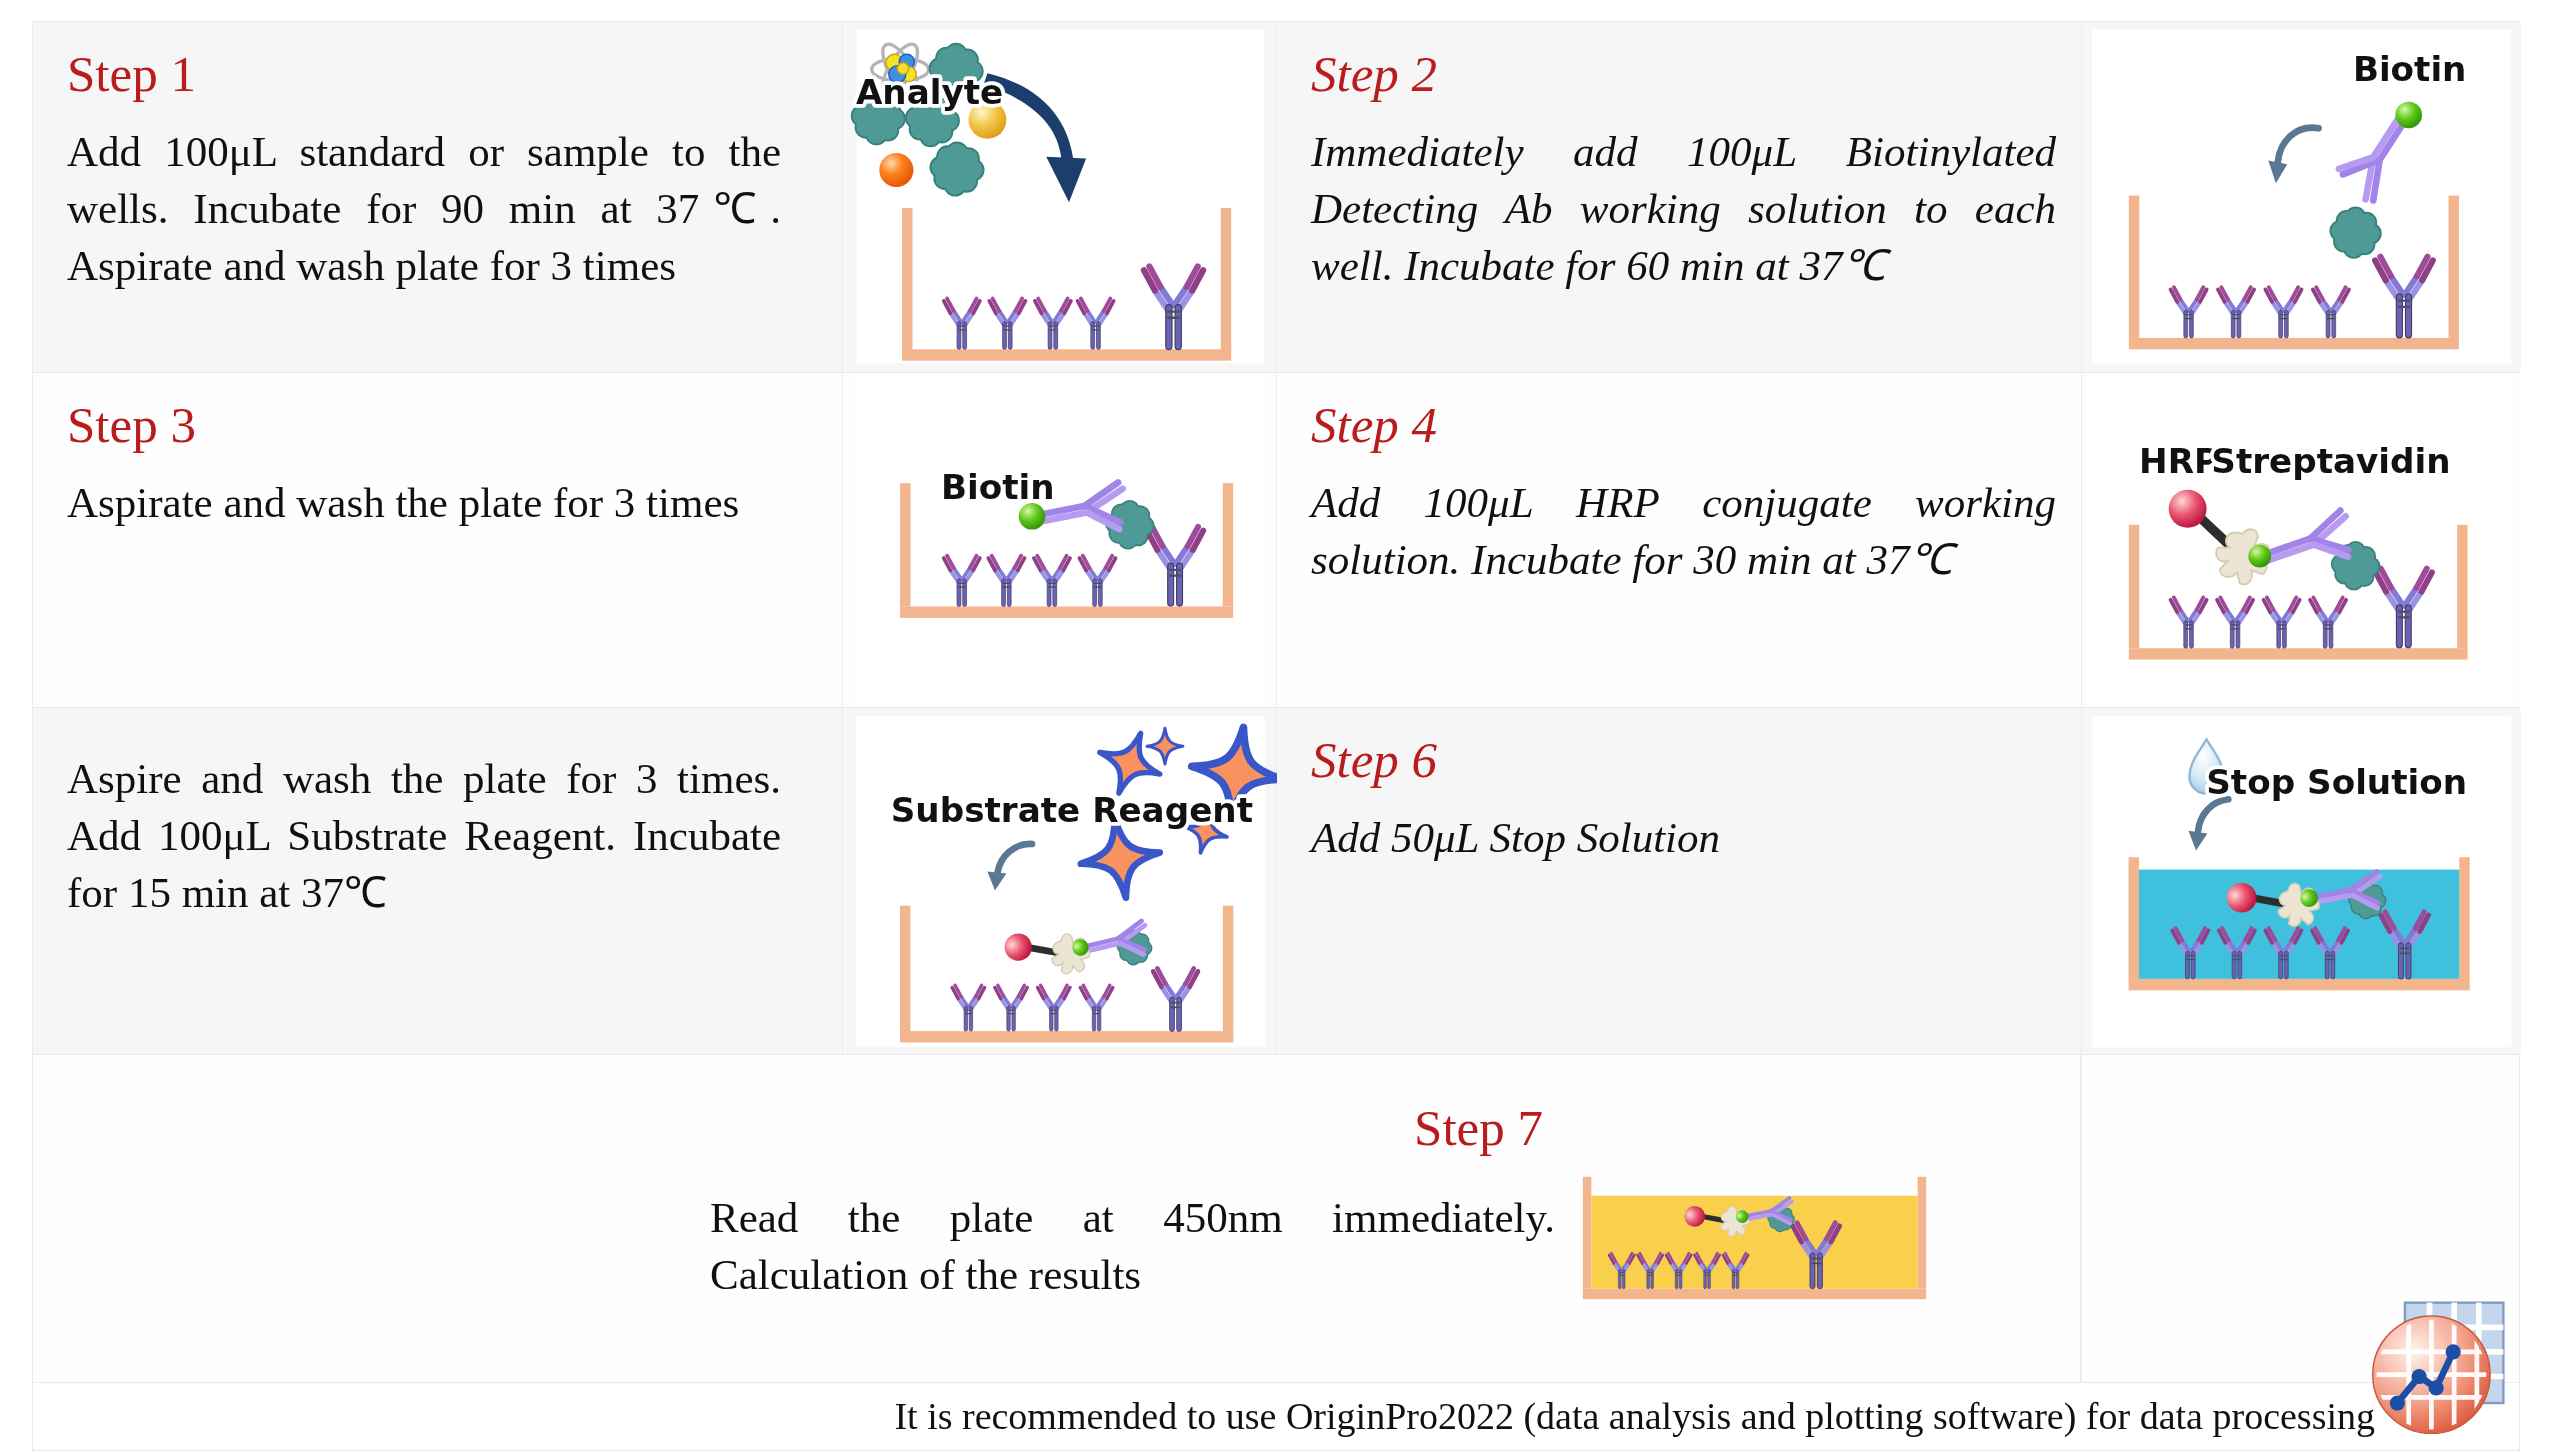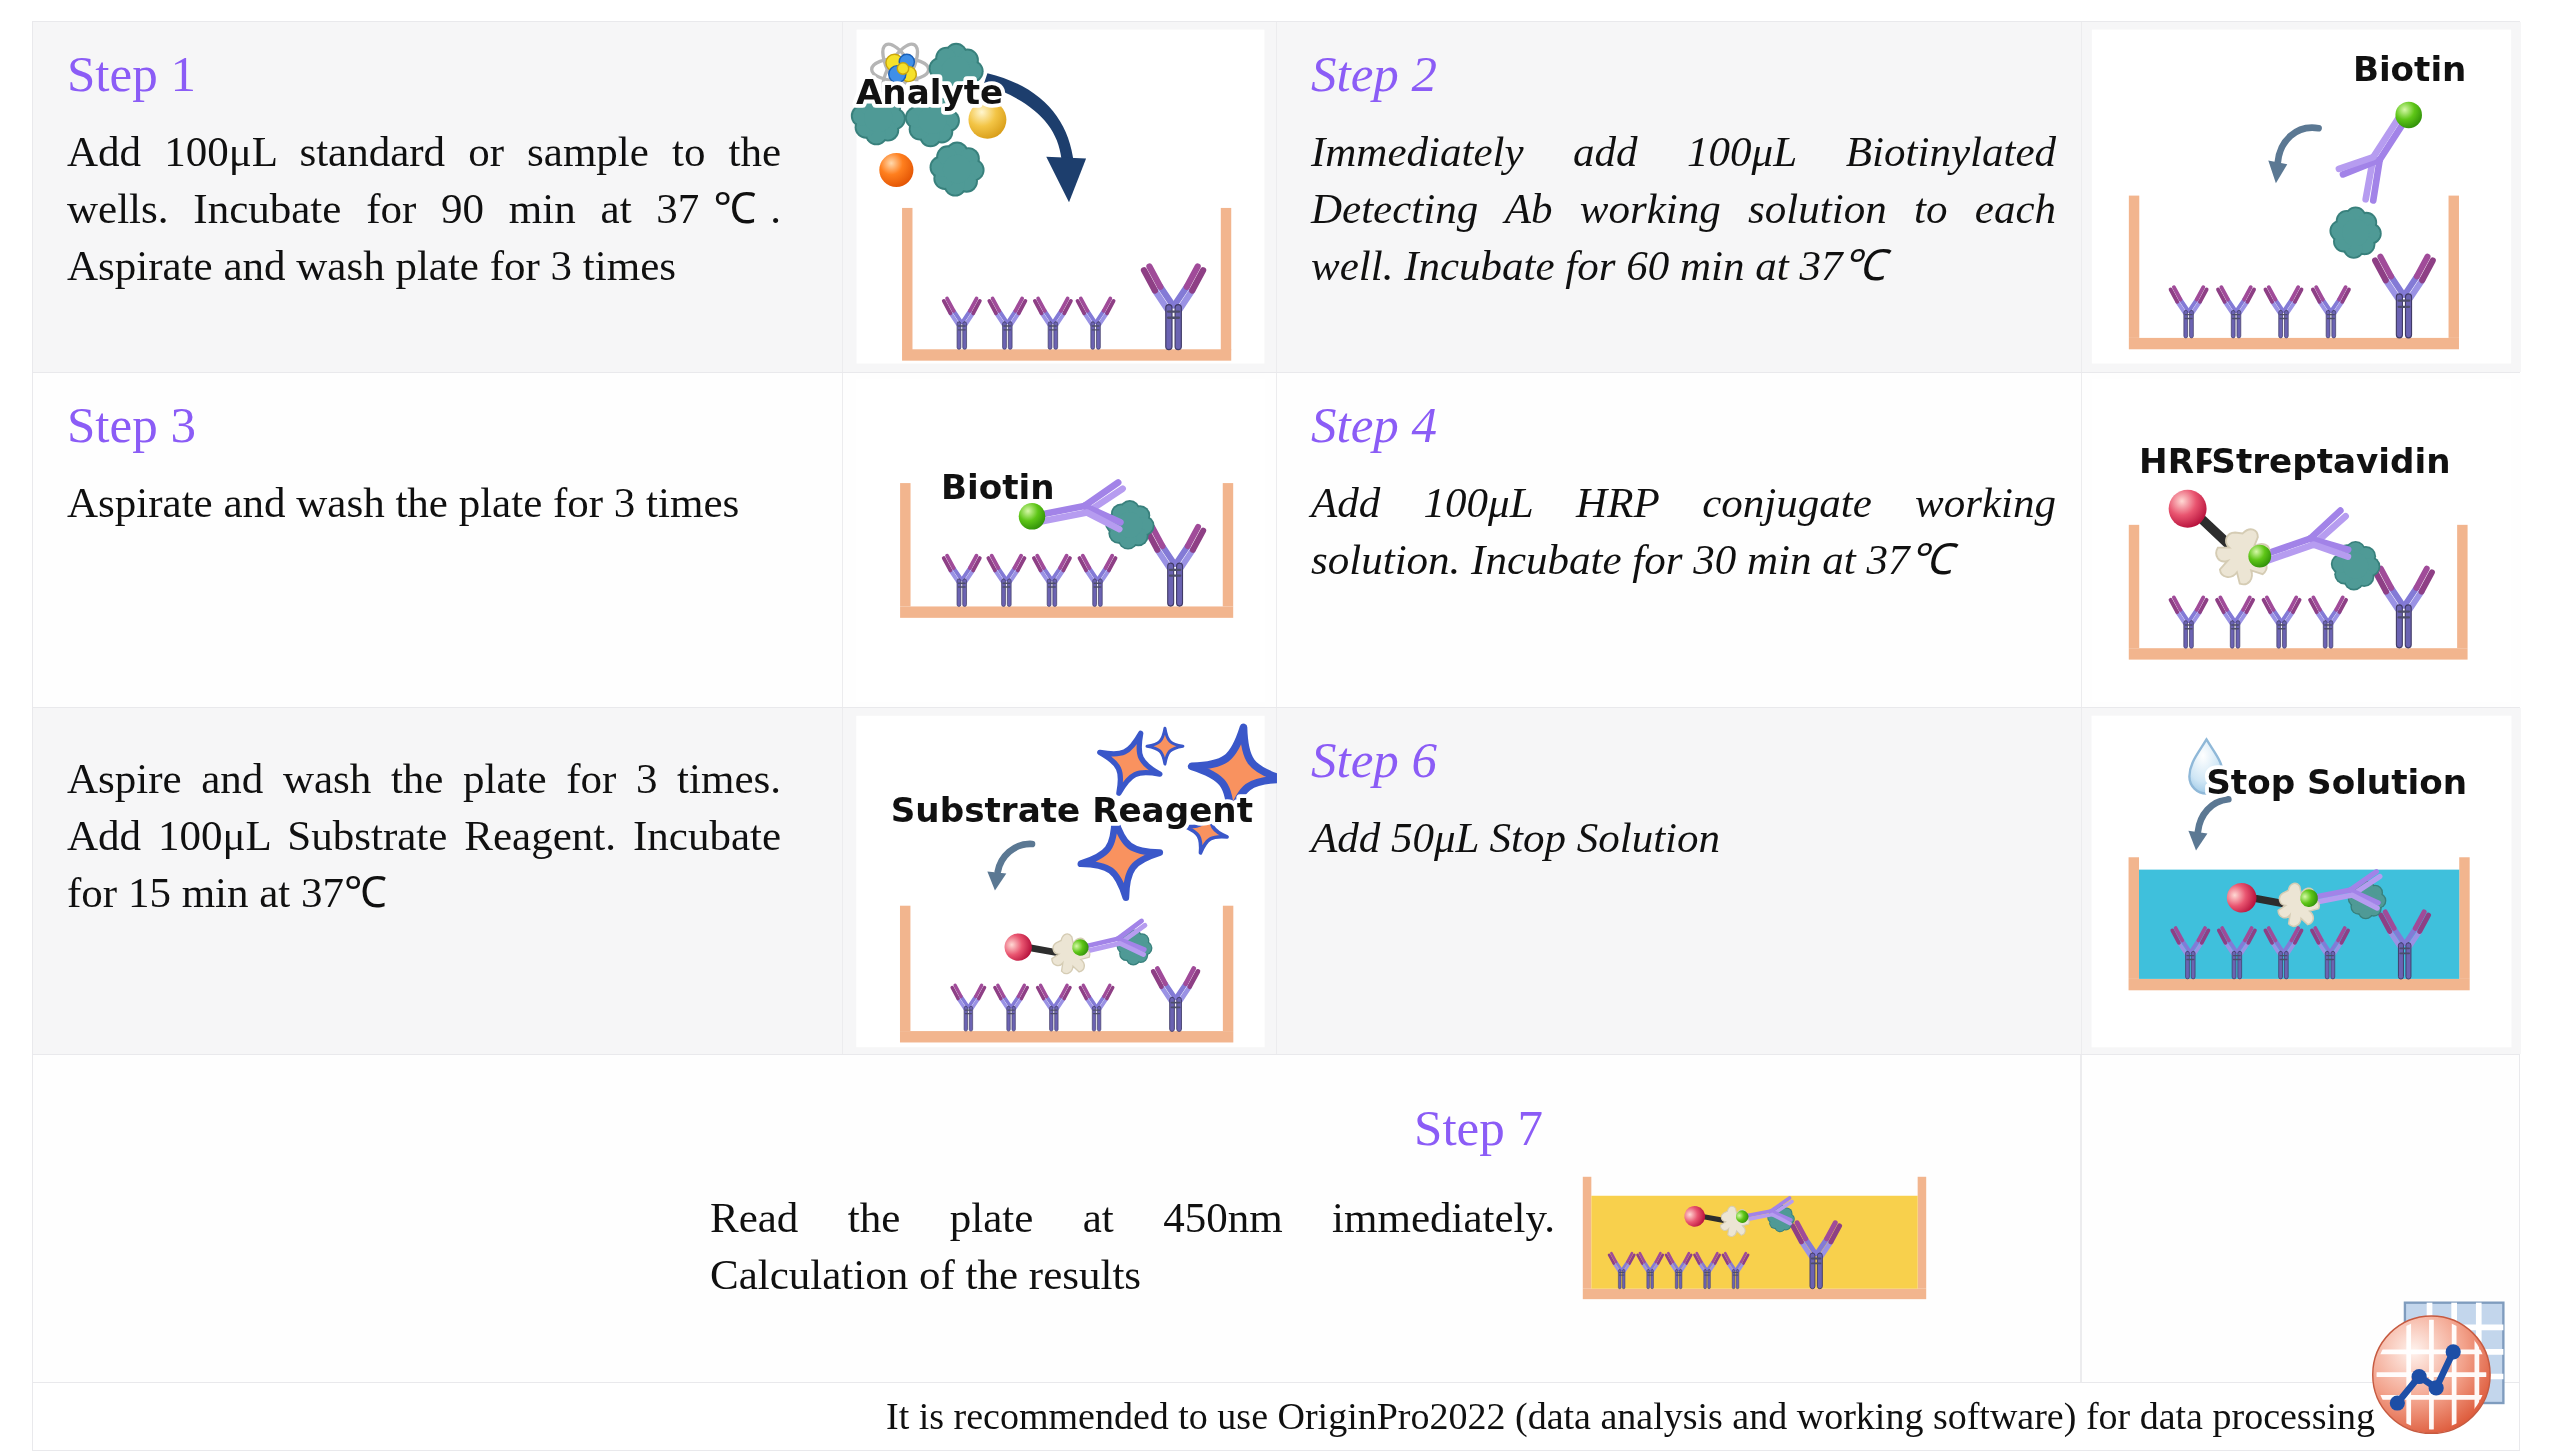--- a/index.html
+++ b/index.html
@@ -6,21 +6,21 @@
   body{width:2550px;height:1455px;position:relative;font-family:"Liberation Serif",serif;color:#101010;}
   .frame{position:absolute;left:32px;top:21px;width:2488px;height:1430px;border:1.9px solid #e9e9ec;background:#fff;box-sizing:border-box;}
   .row{display:grid;grid-template-columns:810px 434px 805px 439px;box-sizing:border-box;border-bottom:1.9px solid #e9e9ec;position:relative;}
   .r1{height:351px;} .r2{height:335px;} .r3{height:347px;}
   .r4{height:328px;display:block;position:relative;background:#fefefe;}
   .gray{background:#f6f6f7;} .white{background:#fefefe;}
   .cell{position:relative;box-sizing:border-box;}
   .tcell{padding:23px 61px 0 34px;}
   .tcell.c3{padding:23px 25px 0 34px;font-style:italic;}
   .vline{border-right:1.9px solid #ececee;}
-  .step-title{font-size:51px;line-height:59px;color:#8b5cf6;}
+  .step-title{font-size:51px;line-height:59px;color:#b91c1c;}
   .step-body{margin-top:19px;font-size:43px;line-height:57px;text-align:justify;}
   .icell svg{position:absolute;left:0;top:0;}
   .svglabel{font:700 36px "DejaVu Sans",sans-serif;fill:#111;stroke:#fff;stroke-width:8px;paint-order:stroke;stroke-linejoin:round;}
   .r4 .step-title{position:absolute;left:665px;top:44px;width:845px;text-align:right;}
   .r4 .step-body{position:absolute;left:665px;top:122px;width:845px;margin:12px;}
   .r4-line{position:absolute;left:2047px;top:0;bottom:0;width:1.9px;background:#ececee;}
   .step7-illo{position:absolute;left:1546px;top:116px;width:351px;height:133px;}
   .footer{height:66px;display:flex;align-items:center;justify-content:flex-end;padding-right:144px;box-sizing:border-box;background:#fff;}
   .footer-note{font-size:38px;}
   .origin-logo{position:absolute;left:2359px;top:1297px;width:160px;height:142px;}
@@ -338,21 +338,21 @@
       <use href="#abS" transform="translate(211,46) scale(.65)"></use>
       <use href="#blob" transform="translate(213,50) scale(.5)"></use>
       <g transform="translate(172,48) scale(.55)">
         <use href="#detAb" transform="rotate(-6)"></use>
         <use href="#hrpC" transform="rotate(-33)"></use>
       </g>
     </svg>
   </div>
 
   <div class="footer">
-    <span class="footer-note">It is recommended to use OriginPro2022 (data analysis and working software) for data processing</span>
+    <span class="footer-note">It is recommended to use OriginPro2022 (data analysis and plotting software) for data processing</span>
   </div>
 </div>
 
 <svg class="origin-logo" viewBox="0 0 168 150">
   <g>
     <rect x="48" y="6" width="104" height="106" fill="#c3d6ec" stroke="#7f9cbe" stroke-width="2.5"></rect>
     <g stroke="#ffffff" stroke-width="6">
       <line x1="74" y1="6" x2="74" y2="112"></line>
         <line x1="100" y1="6" x2="100" y2="112"></line>
         <line x1="126" y1="6" x2="126" y2="112"></line>

